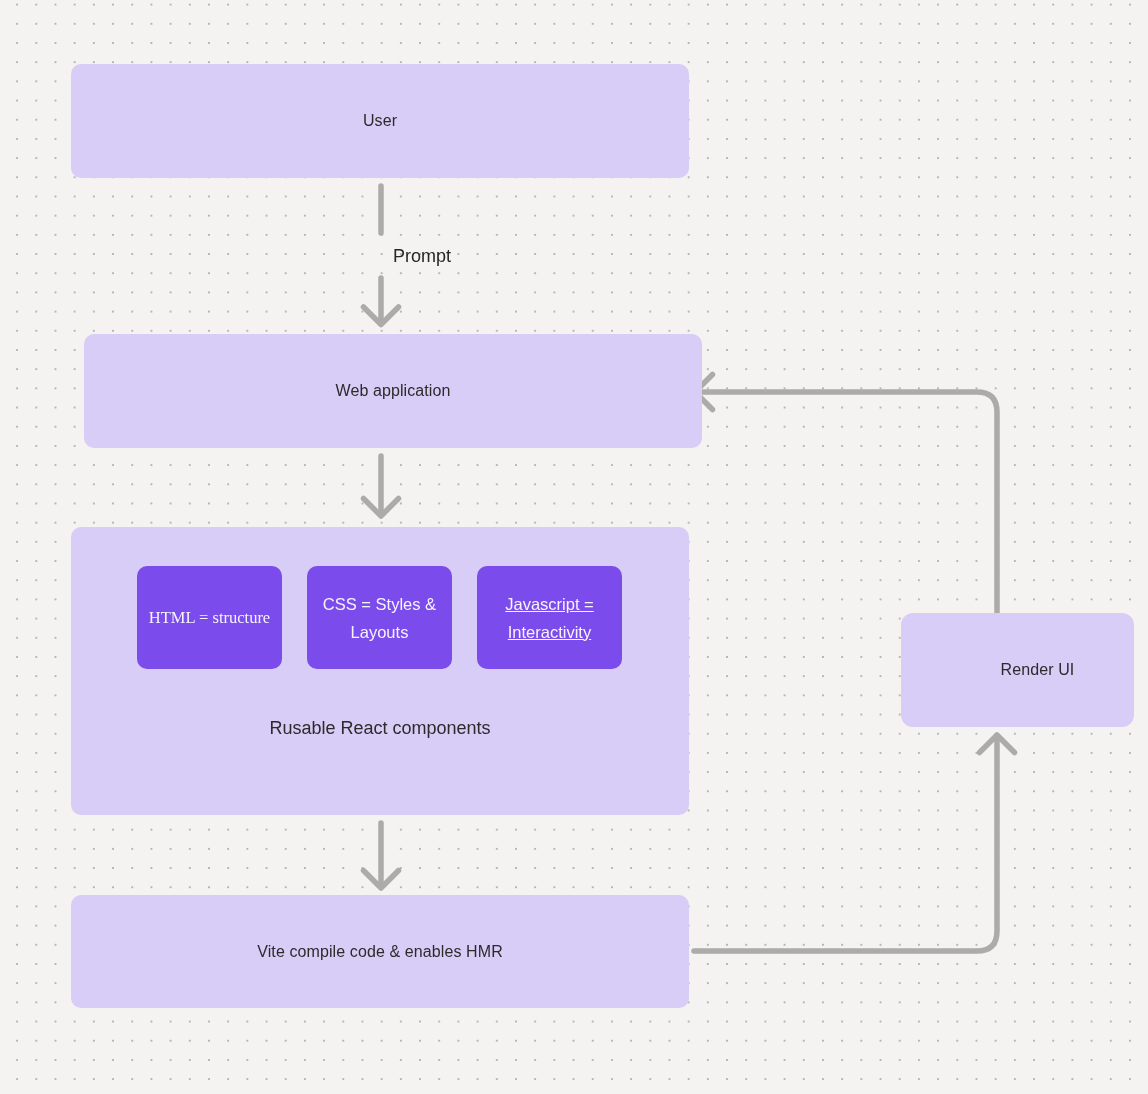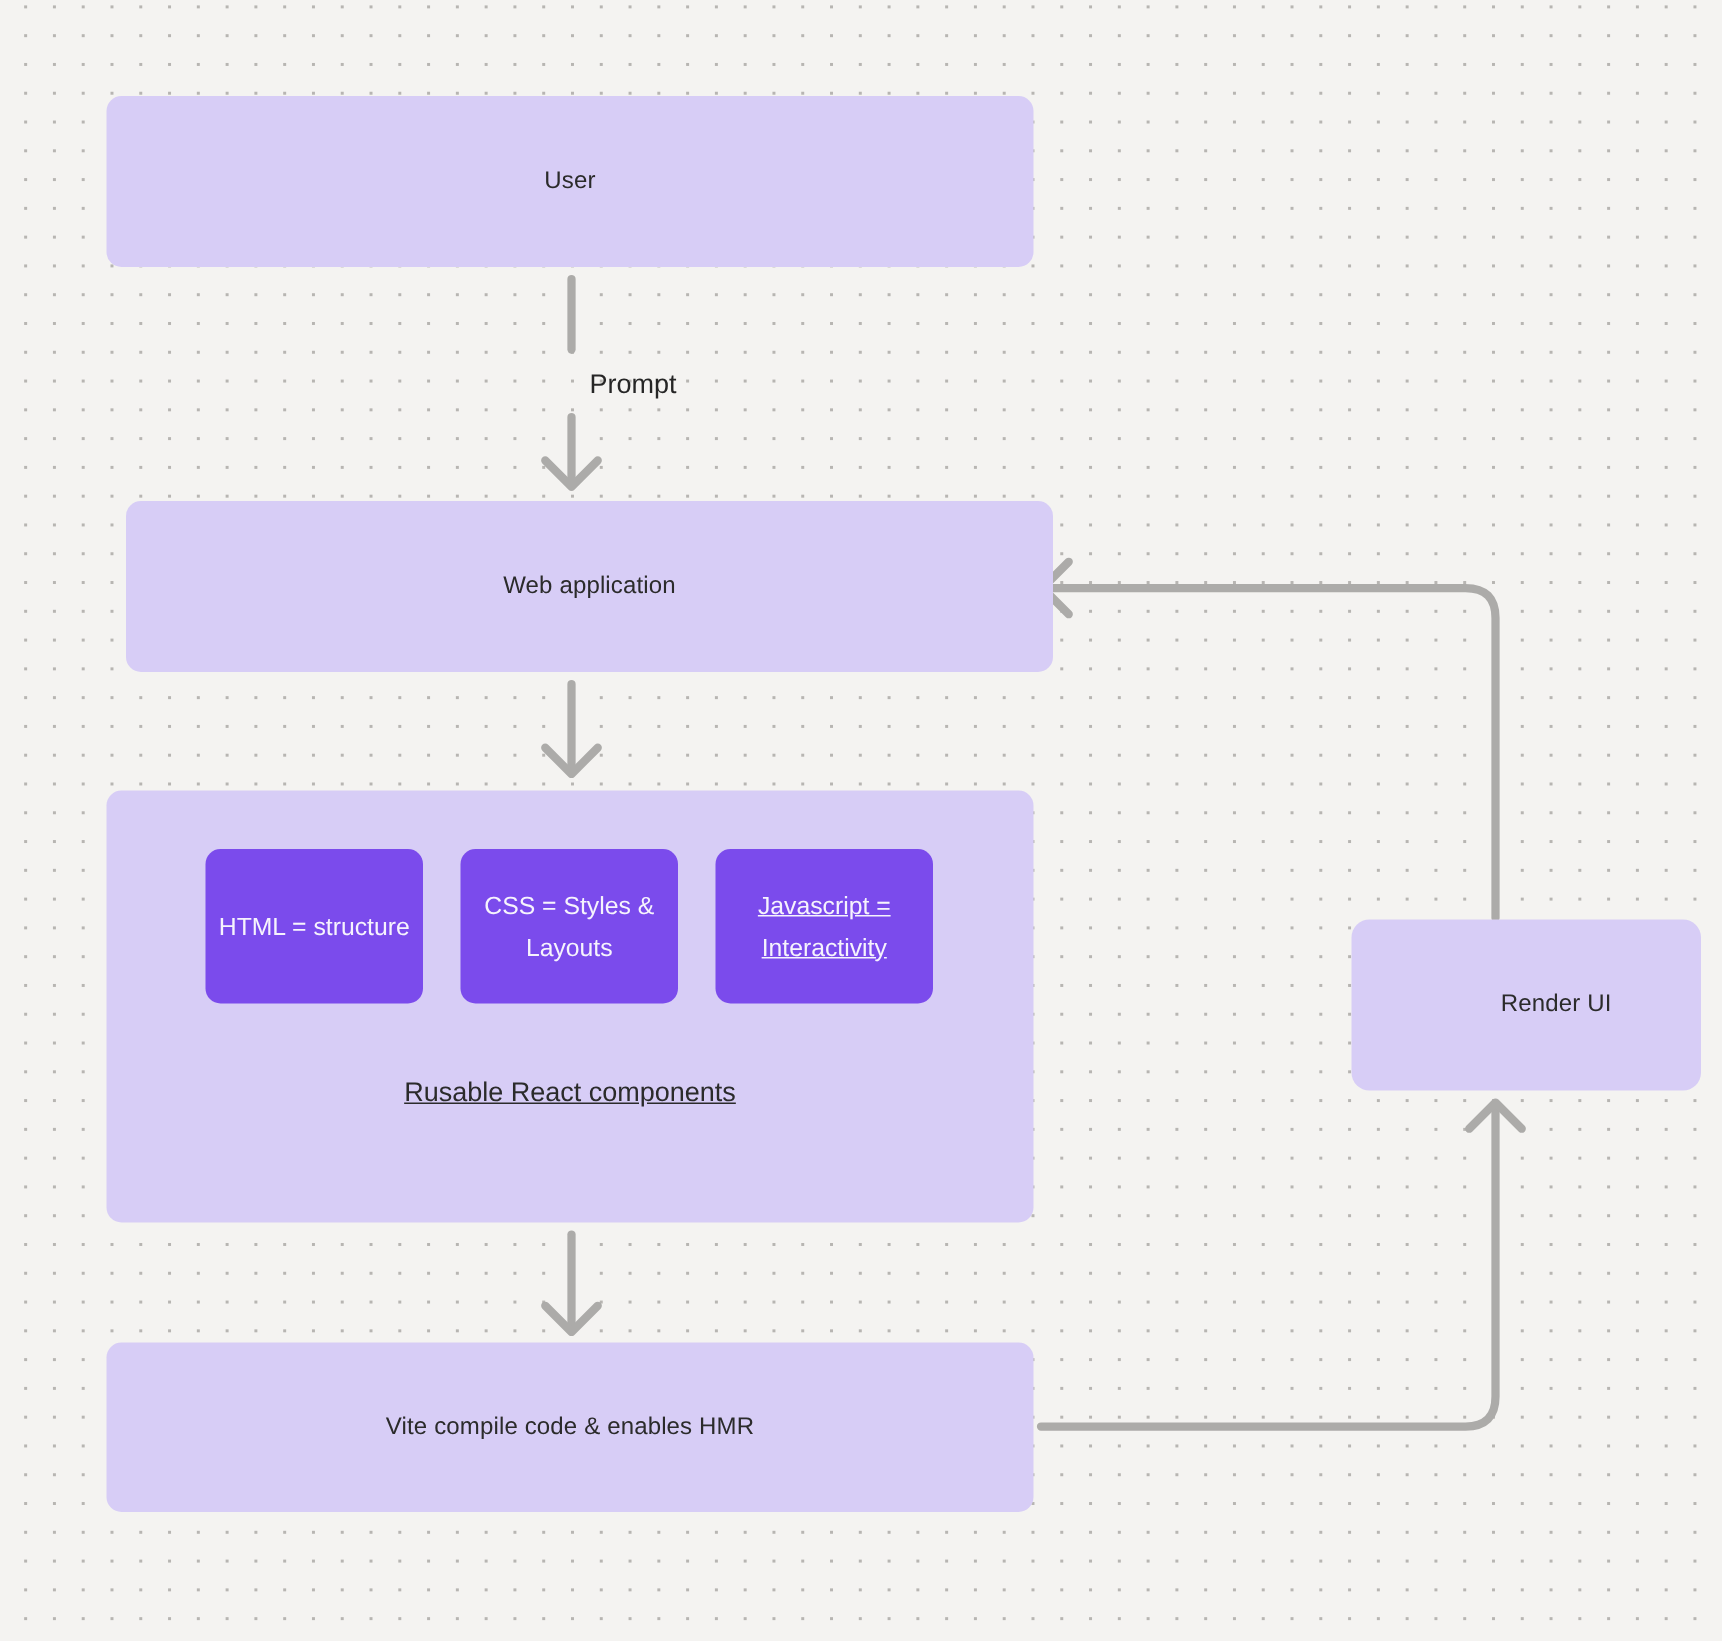--- a/index.html
+++ b/index.html
@@ -57,21 +57,20 @@
     box-sizing: border-box;
   }
   .group-caption {
     position: absolute;
     left: 0;
     right: 0;
     top: 191px;
     text-align: center;
     color: #2b2b2b;
     font-size: 18px;
-    text-decoration: underline;
   }
   .edge-label {
     position: absolute;
     left: 311px;
     top: 244px;
     width: 140px;
     text-align: right;
     color: #262626;
     font-size: 18px;
     line-height: 24px;
@@ -119,21 +118,21 @@
     <span class="node-label">User</span>
   </div>
 
   <div class="edge-label">Prompt</div>
 
   <div class="node" style="left:84px; top:334px; width:618px; height:114px;">
     <span class="node-label">Web application</span>
   </div>
 
   <div class="group-box">
-    <div class="child-node" style="left:66px;">
+    <div class="child-node" style="left:66px;font-family:Liberation Serif, serif;">
       <span>HTML = structure</span>
     </div>
     <div class="child-node" style="left:236px;">
       <span>CSS = Styles &amp; Layouts</span>
     </div>
     <div class="child-node" style="left:406px;text-decoration:underline;">
       <span>Javascript = Interactivity</span>
     </div>
     <div class="group-caption">Rusable React components</div>
   </div>

